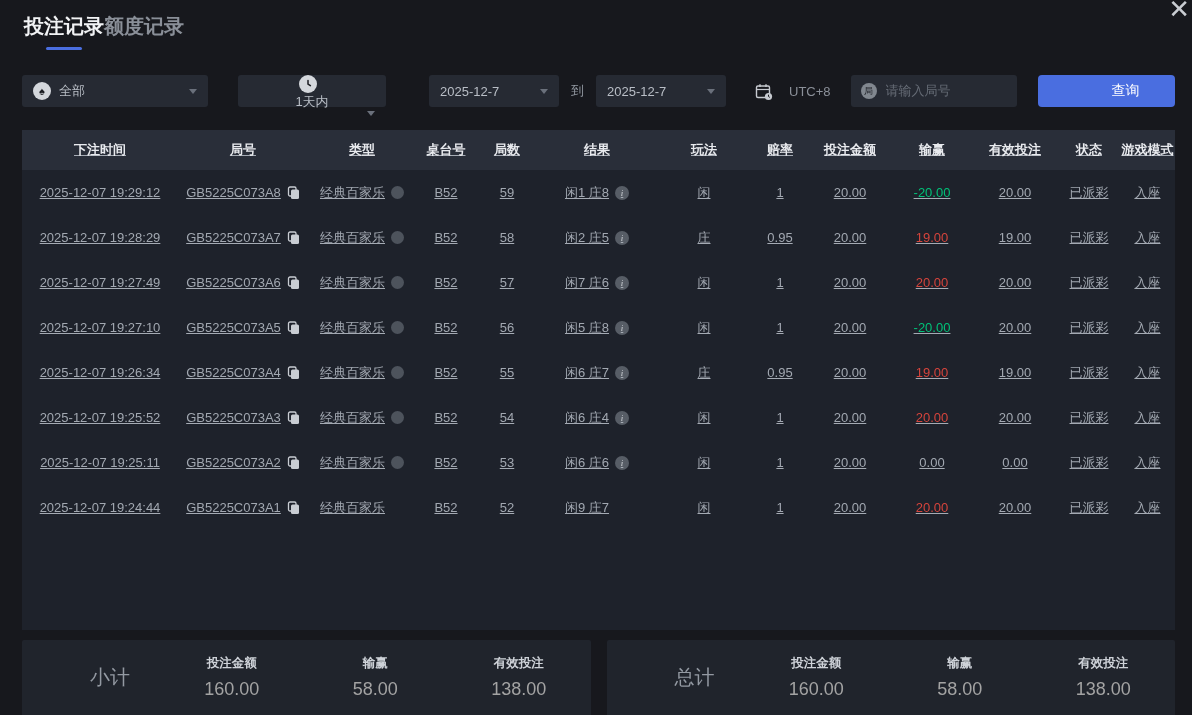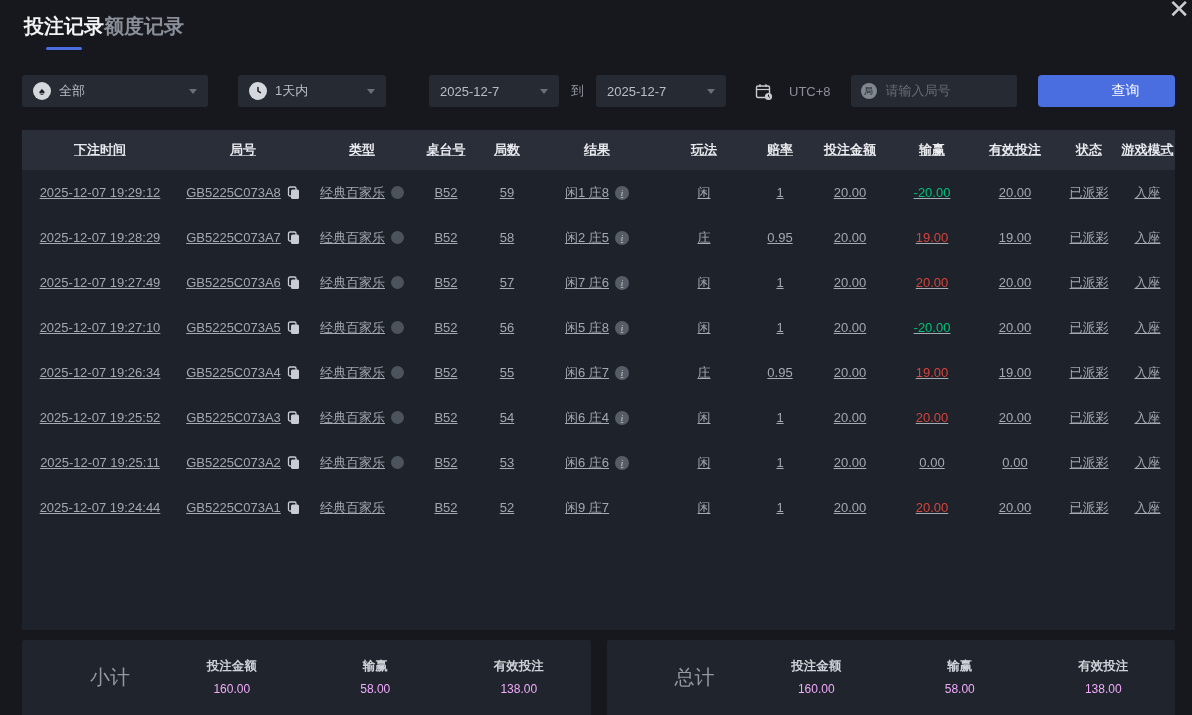--- a/index.html
+++ b/index.html
@@ -24,21 +24,21 @@
   .tabs{position:absolute;top:13px;left:24px;display:flex;}
   .tab{font-size:20px;font-weight:bold;color:#8a8f98;cursor:pointer;text-align:center;}
   .tab.active{color:#f2f3f5;}
   .tab .underline{display:none;width:36px;height:3px;border-radius:2px;background:var(--accent-blue);margin:7px auto 0;}
   .tab.active .underline{display:block;}
   .close-btn{position:absolute;top:-6px;right:2px;font-size:26px;color:#c9ccd2;line-height:1.2;cursor:pointer;font-weight:400;}
   
   .filters{position:absolute;top:75px;left:22px;right:17px;height:32px;display:flex;align-items:center;font-size:13px;}
   .select{height:32px;background:var(--control-bg);border-radius:3px;display:flex;align-items:center;padding:0 11px;color:#b9bec6;cursor:pointer;}
   .sel-type{width:186px;}
-  .sel-time{width:148px;margin-left:30px;}
+  .sel-time{width:148px;margin-left:30px;flex-direction:column;}
   .date-1{width:130px;margin-left:43px;}
   .to-label{margin:0 12px;color:#9399a2;}
   .date-2{width:130px;}
   .caret{margin-left:auto;width:0;height:0;border-left:4px solid transparent;border-right:4px solid transparent;border-top:5px solid #6a707b;}
   .circle-ico{width:18px;height:18px;border-radius:50%;background:#d4d7dc;display:inline-flex;align-items:center;justify-content:center;margin-right:8px;flex:none;}
   .circle-ico .spade{color:#1b1d22;font-size:11px;line-height:1;}
   .utc-group{margin-left:28px;display:flex;align-items:center;gap:16px;color:#8b9099;}
   .round-box{margin-left:20px;width:166px;height:32px;background:var(--control-bg);border-radius:3px;display:flex;align-items:center;padding:0 10px;gap:7px;}
   .round-circle{width:16px;height:16px;border-radius:50%;background:#81878f;color:#22252b;font-size:9px;display:inline-flex;align-items:center;justify-content:center;flex:none;}
   .round-box input{background:transparent;border:none;outline:none;color:#0ea5e9;width:100%;font-size:13px;font-family:Liberation Mono, monospace;}
@@ -55,21 +55,21 @@
   .copy-ico{flex:none;display:inline-flex;cursor:pointer;}
   .type-dot{width:13px;height:13px;border-radius:50%;background:#4d535c;flex:none;}
   .info-ico{width:14px;height:14px;border-radius:50%;background:#575d66;color:#cfd3d8;font-size:9px;font-style:italic;display:inline-flex;align-items:center;justify-content:center;flex:none;cursor:pointer;font-family:"Liberation Serif",serif;}
   
   .summary{position:absolute;top:640px;left:22px;right:17px;height:84px;display:flex;gap:16px;}
   .panel{flex:1;background:var(--panel-bg);border-radius:2px;display:flex;align-items:center;padding-bottom:10px;}
   .panel-label{margin-left:68px;color:#9399a2;font-size:20px;flex:none;}
   .panel-stats{flex:1;display:flex;margin-left:30px;}
   .stat{flex:1;text-align:center;}
   .stat .lbl{color:#ced2d8;font-size:12.5px;font-weight:bold;margin-bottom:7px;}
-  .stat .val{color:#f0abfc;font-size:12px;}
+  .stat .val{color:#a3a3a3;font-size:18px;}
 </style>
 </head>
 <body>
 
 <div class="tabs">
   <div class="tab active">
     <span>投注记录</span>
     <div class="underline"></div>
   </div>
   <div class="tab">

